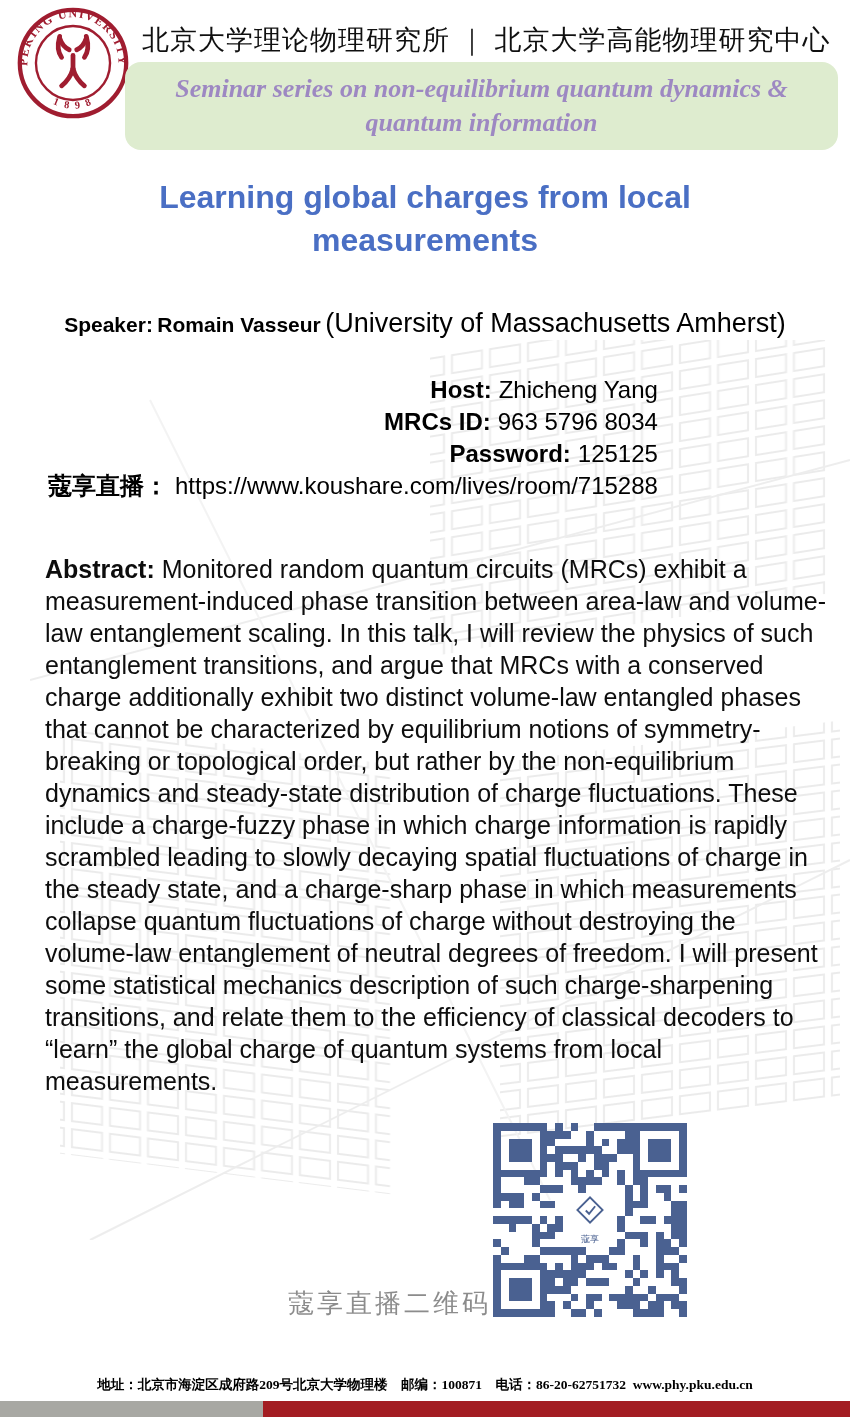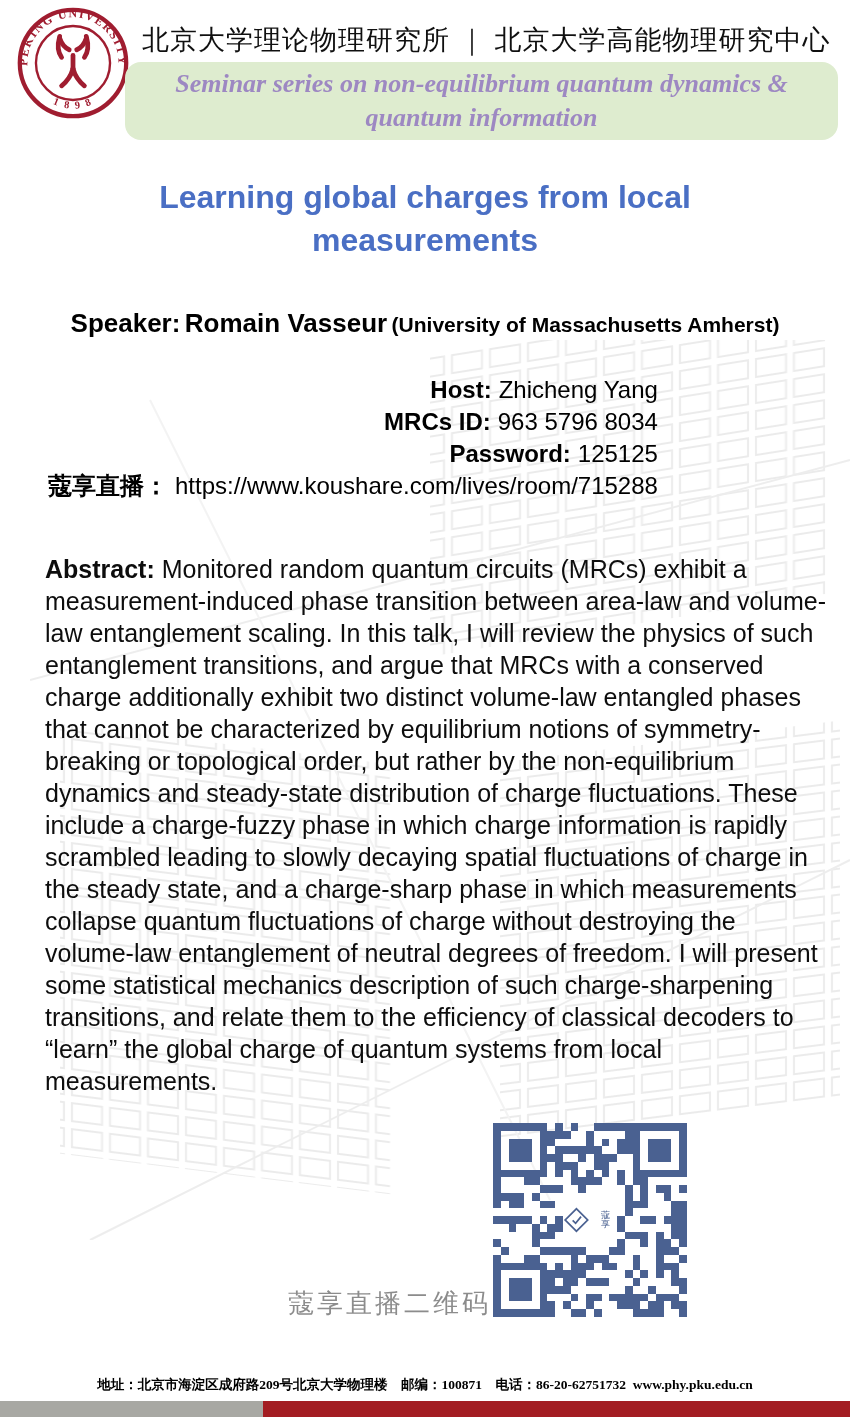--- a/index.html
+++ b/index.html
@@ -9,56 +9,56 @@
   }
   
   .watermark{position:absolute;left:30px;top:340px;pointer-events:none;}
   
   .pku-logo{position:absolute;left:16px;top:6px;width:114px;height:114px;}
   .org-line{
     position:absolute;left:142px;top:22px;font-size:27px;font-weight:500;
     color:#101010;letter-spacing:1px;white-space:nowrap;
   }
   .banner{
-    position:absolute;left:125px;top:62px;width:713px;height:78px;
+    position:absolute;left:125px;top:62px;width:713px;height:88px;
     background:var(--banner_bg,#deeccf);border-radius:16px;
     display:flex;align-items:center;justify-content:center;text-align:center;
   }
   .banner-text{
     font-family:"Liberation Serif",serif;font-style:italic;font-weight:700;
     font-size:26px;line-height:1.3;color:var(--banner_text,#9d88c2);padding:0 20px;
   }
   
   .title{
     position:absolute;top:176px;left:0;right:0;margin:0;text-align:center;
     font-size:32px;font-weight:700;color:var(--title_blue,#4a6fc4);line-height:1.35;
   }
   .title-inner{display:inline-block;max-width:640px;}
   
   .speaker{
     position:absolute;top:308px;left:0;right:0;text-align:center;white-space:nowrap;color:#000;
   }
-  .sp-label,.sp-name{font-size:26px;font-weight:700;margin-top:40px;}
-  .sp-aff{font-size:21px;font-weight:700;}
+  .sp-label,.sp-name{font-size:21px;font-weight:700;margin-top:40px;}
+  .sp-aff{font-size:27px;font-weight:400;}
   
   .details{position:absolute;left:48px;top:374px;font-size:24px;line-height:32px;color:#000;}
   .details .row{white-space:nowrap;text-align:right;}
   .details .label{font-weight:700;margin-right:7px;}
   .details .row:nth-child(5) .label{font-weight:400;margin-right:4px;}
   .details .value{font-weight:400;}
   
   .abstract{position:absolute;left:45px;top:553px;width:782px;font-size:25px;line-height:32px;color:#0d0d0d;}
   .ab-label{font-weight:700;}
   
   .qr{position:absolute;left:493px;top:1123px;width:194px;height:194px;}
   .qr-grid{display:grid;width:100%;height:100%;grid-template-columns:repeat(25,1fr);grid-template-rows:repeat(25,1fr);}
   .qr-cell.on{background:var(--qr_blue,#4a6191);}
   .qr-logo{
     position:absolute;inset:0;margin:auto;width:54px;height:54px;background:#fff;
-    display:flex;flex-direction:row;align-items:center;justify-content:center;gap:11px;
+    display:flex;flex-direction:column;align-items:center;justify-content:center;gap:11px;font-family:Liberation Mono, monospace;
   }
   .qr-logo-text{font-size:9px;color:var(--qr_blue,#4a6191);line-height:1;}
   .qr-caption{
     position:absolute;left:288px;top:1286px;font-size:26px;letter-spacing:3px;
     color:var(--caption_gray,#8c8c8c);
   }
   
   .footer{
     position:absolute;left:0;right:0;top:1337px;text-align:center;
     font-family:"Liberation Serif",serif;font-weight:600;color:#000;white-space:pre-wrap;

